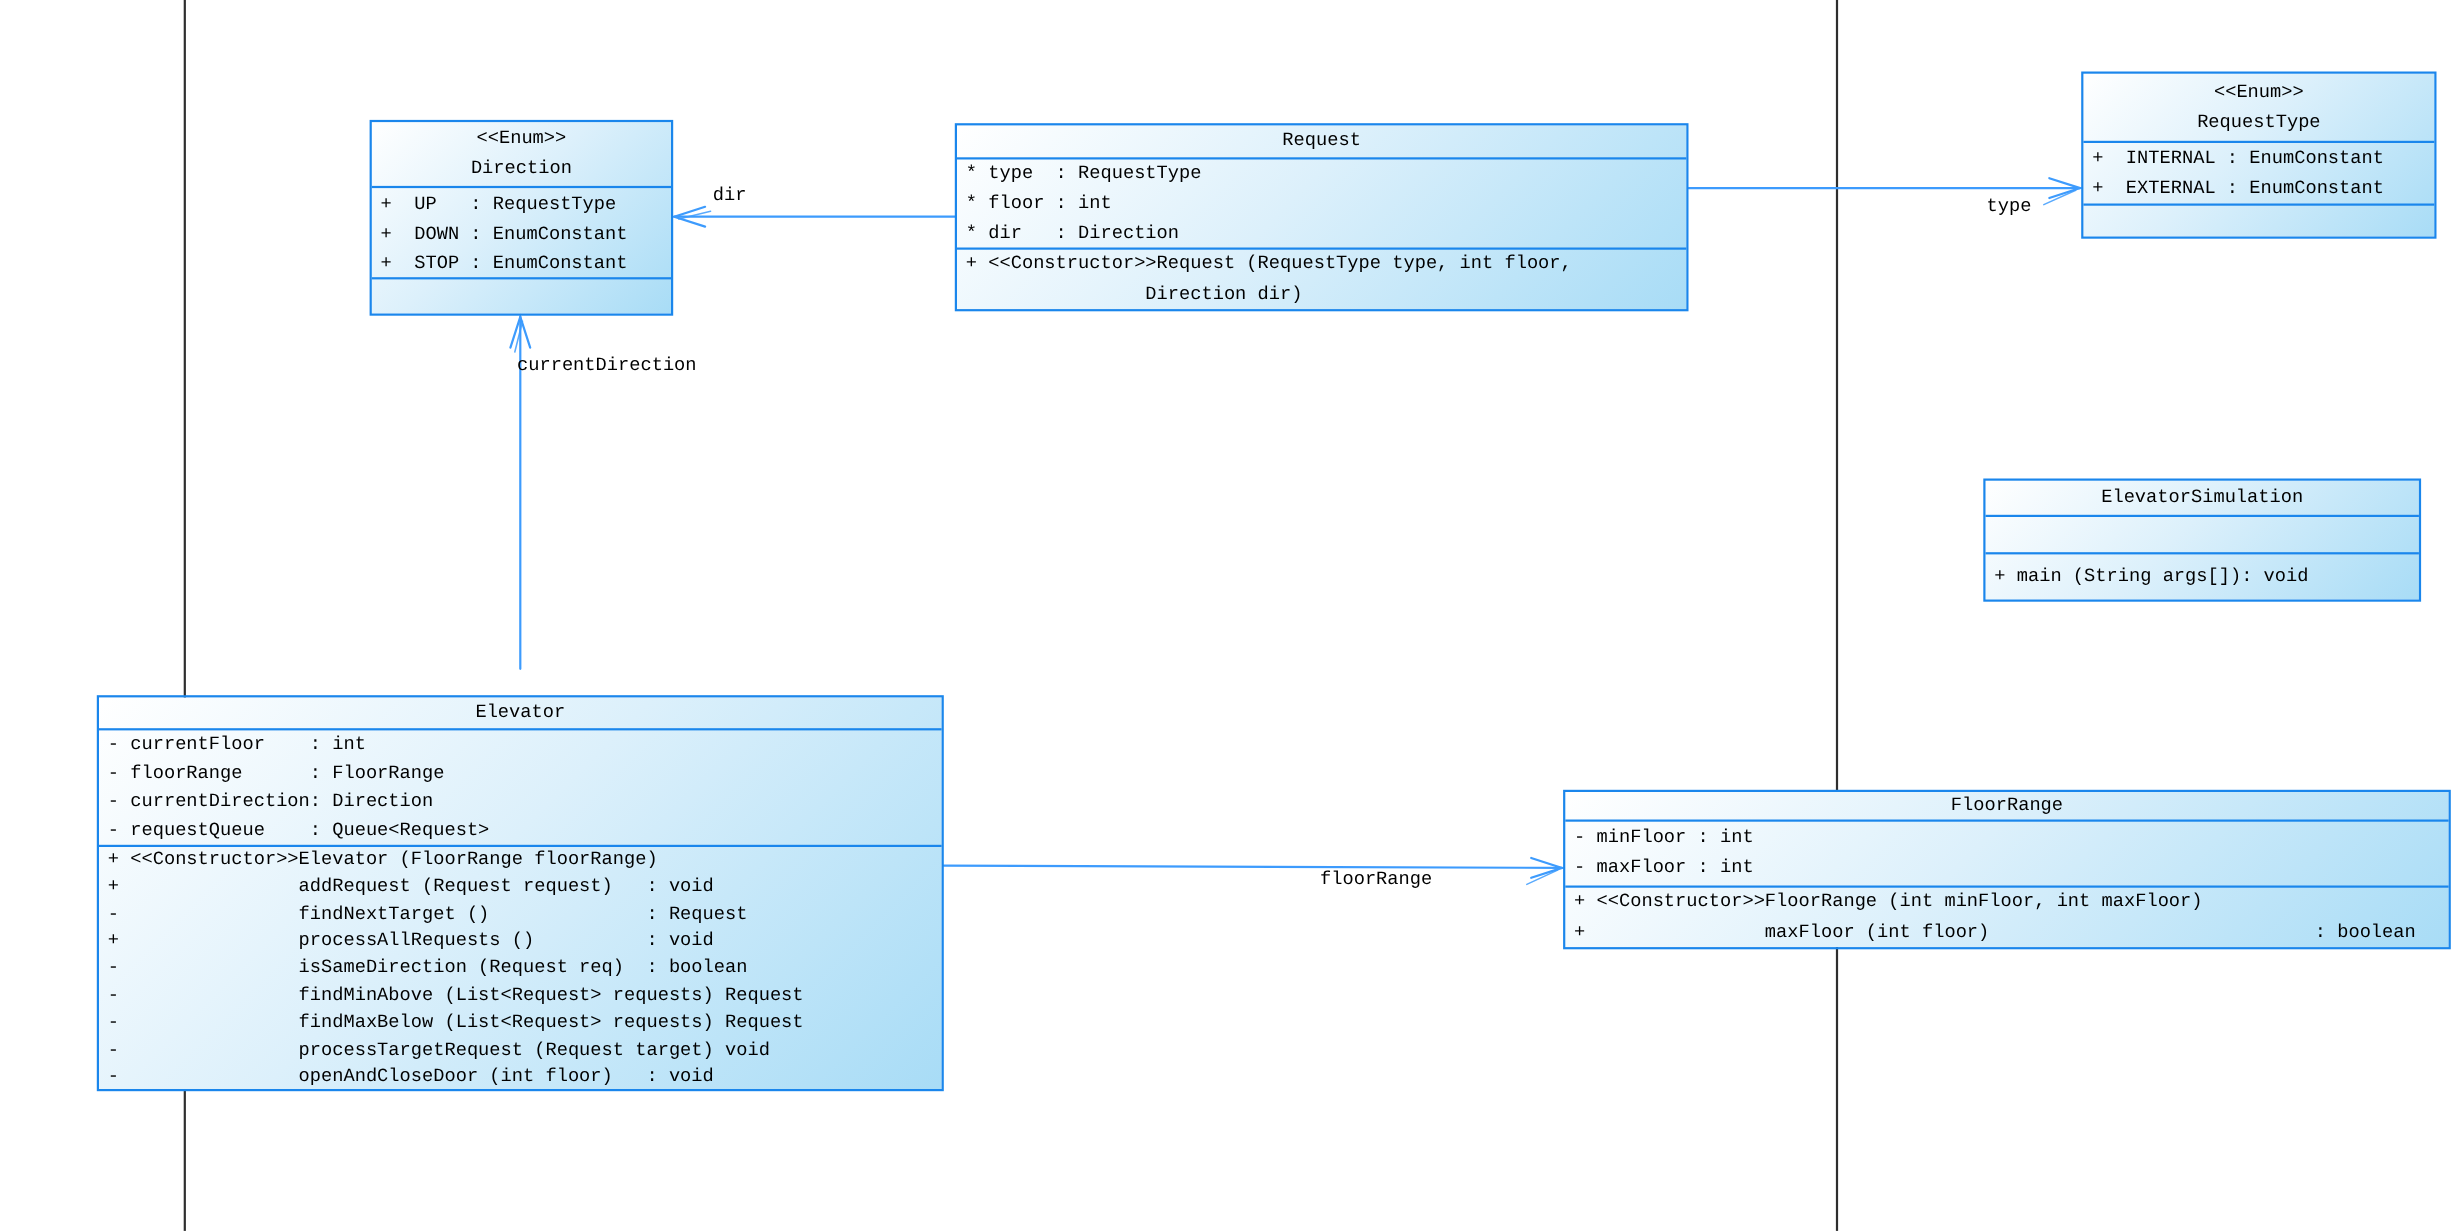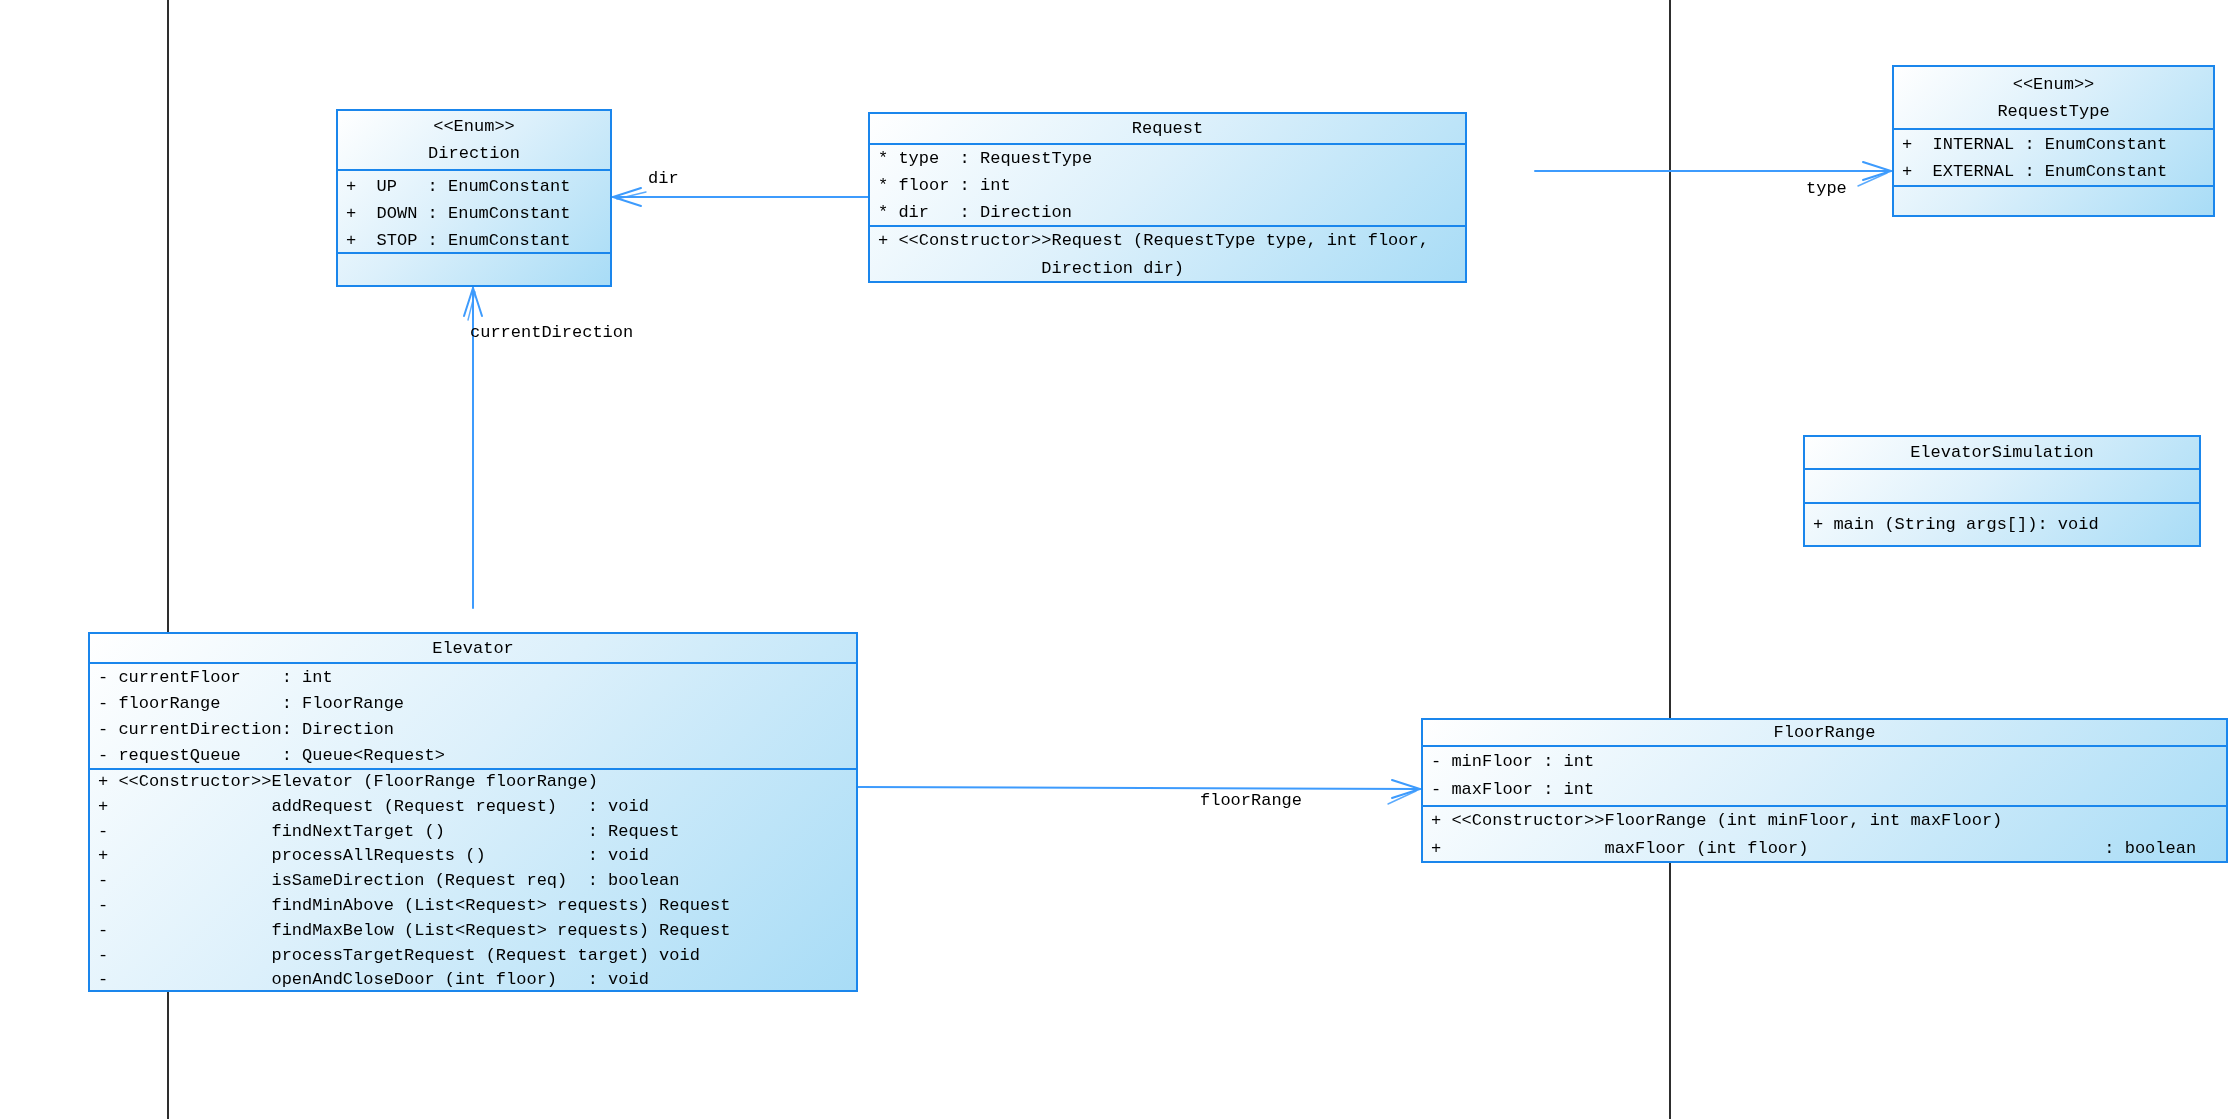--- a/index.html
+++ b/index.html
@@ -32,21 +32,21 @@
     align-items:center; text-align:center;
   }
   .stereotype, .class-name { font-size:17px; line-height:27px; white-space:pre; }
   .member-row { white-space:pre; font-size:17px; line-height:27px; padding:0 0 0 8px; }
   .c-ops .member-row { line-height:28px; }
   .vcenter { display:flex; flex-direction:column; justify-content:center; }
 
   #cls-direction   { left:336px;  top:109px; width:276px; height:178px; }
   #cls-direction   .c-title{flex:0 0 58px;} #cls-direction .c-attrs{flex:0 0 83px; padding-top:2px;} #cls-direction .c-ops{flex:1;}
 
-  #cls-request     { left:868px;  top:112px; width:599px; height:171px; }
+  #cls-request     { left:868px;  top:112px; width:667px; height:171px; }
   #cls-request     .c-title{flex:0 0 29px;} #cls-request .c-attrs{flex:0 0 82px;} #cls-request .c-ops{flex:1;}
 
   #cls-requesttype { left:1892px; top:65px;  width:323px; height:152px; }
   #cls-requesttype .c-title{flex:0 0 61px;} #cls-requesttype .c-attrs{flex:0 0 57px; padding-top:1px;} #cls-requesttype .c-ops{flex:1;}
 
   #cls-elevatorsim { left:1803px; top:435px; width:398px; height:112px; }
   #cls-elevatorsim .c-title{flex:0 0 31px;} #cls-elevatorsim .c-attrs{flex:0 0 34px;} #cls-elevatorsim .c-ops{flex:1;}
 
   #cls-elevator    { left:88px;   top:632px; width:770px; height:360px; }
   #cls-elevator    .c-title{flex:0 0 28px;} #cls-elevator .c-attrs{flex:0 0 106px; padding-top:1px;} #cls-elevator .c-ops{flex:1;}
@@ -93,21 +93,21 @@
       <polyline class="sketch" points="1388,804 1416,791"></polyline>
     </g>
   </svg>
 
   <div class="uml-class" id="cls-direction">
     <div class="compartment c-title">
       <div class="stereotype">&lt;&lt;Enum&gt;&gt;</div>
       <div class="class-name">Direction</div>
     </div>
     <div class="compartment c-attrs">
-        <div class="member-row">+  UP   : EnumConstant</div>
+        <div class="member-row">+  UP   : RequestType</div>
         <div class="member-row">+  DOWN : EnumConstant</div>
         <div class="member-row">+  STOP : EnumConstant</div>
       </div>
     <div class="compartment c-ops"></div>
   </div>
 
   <div class="uml-class" id="cls-request">
     <div class="compartment c-title">
       <div class="class-name">Request</div>
     </div>

